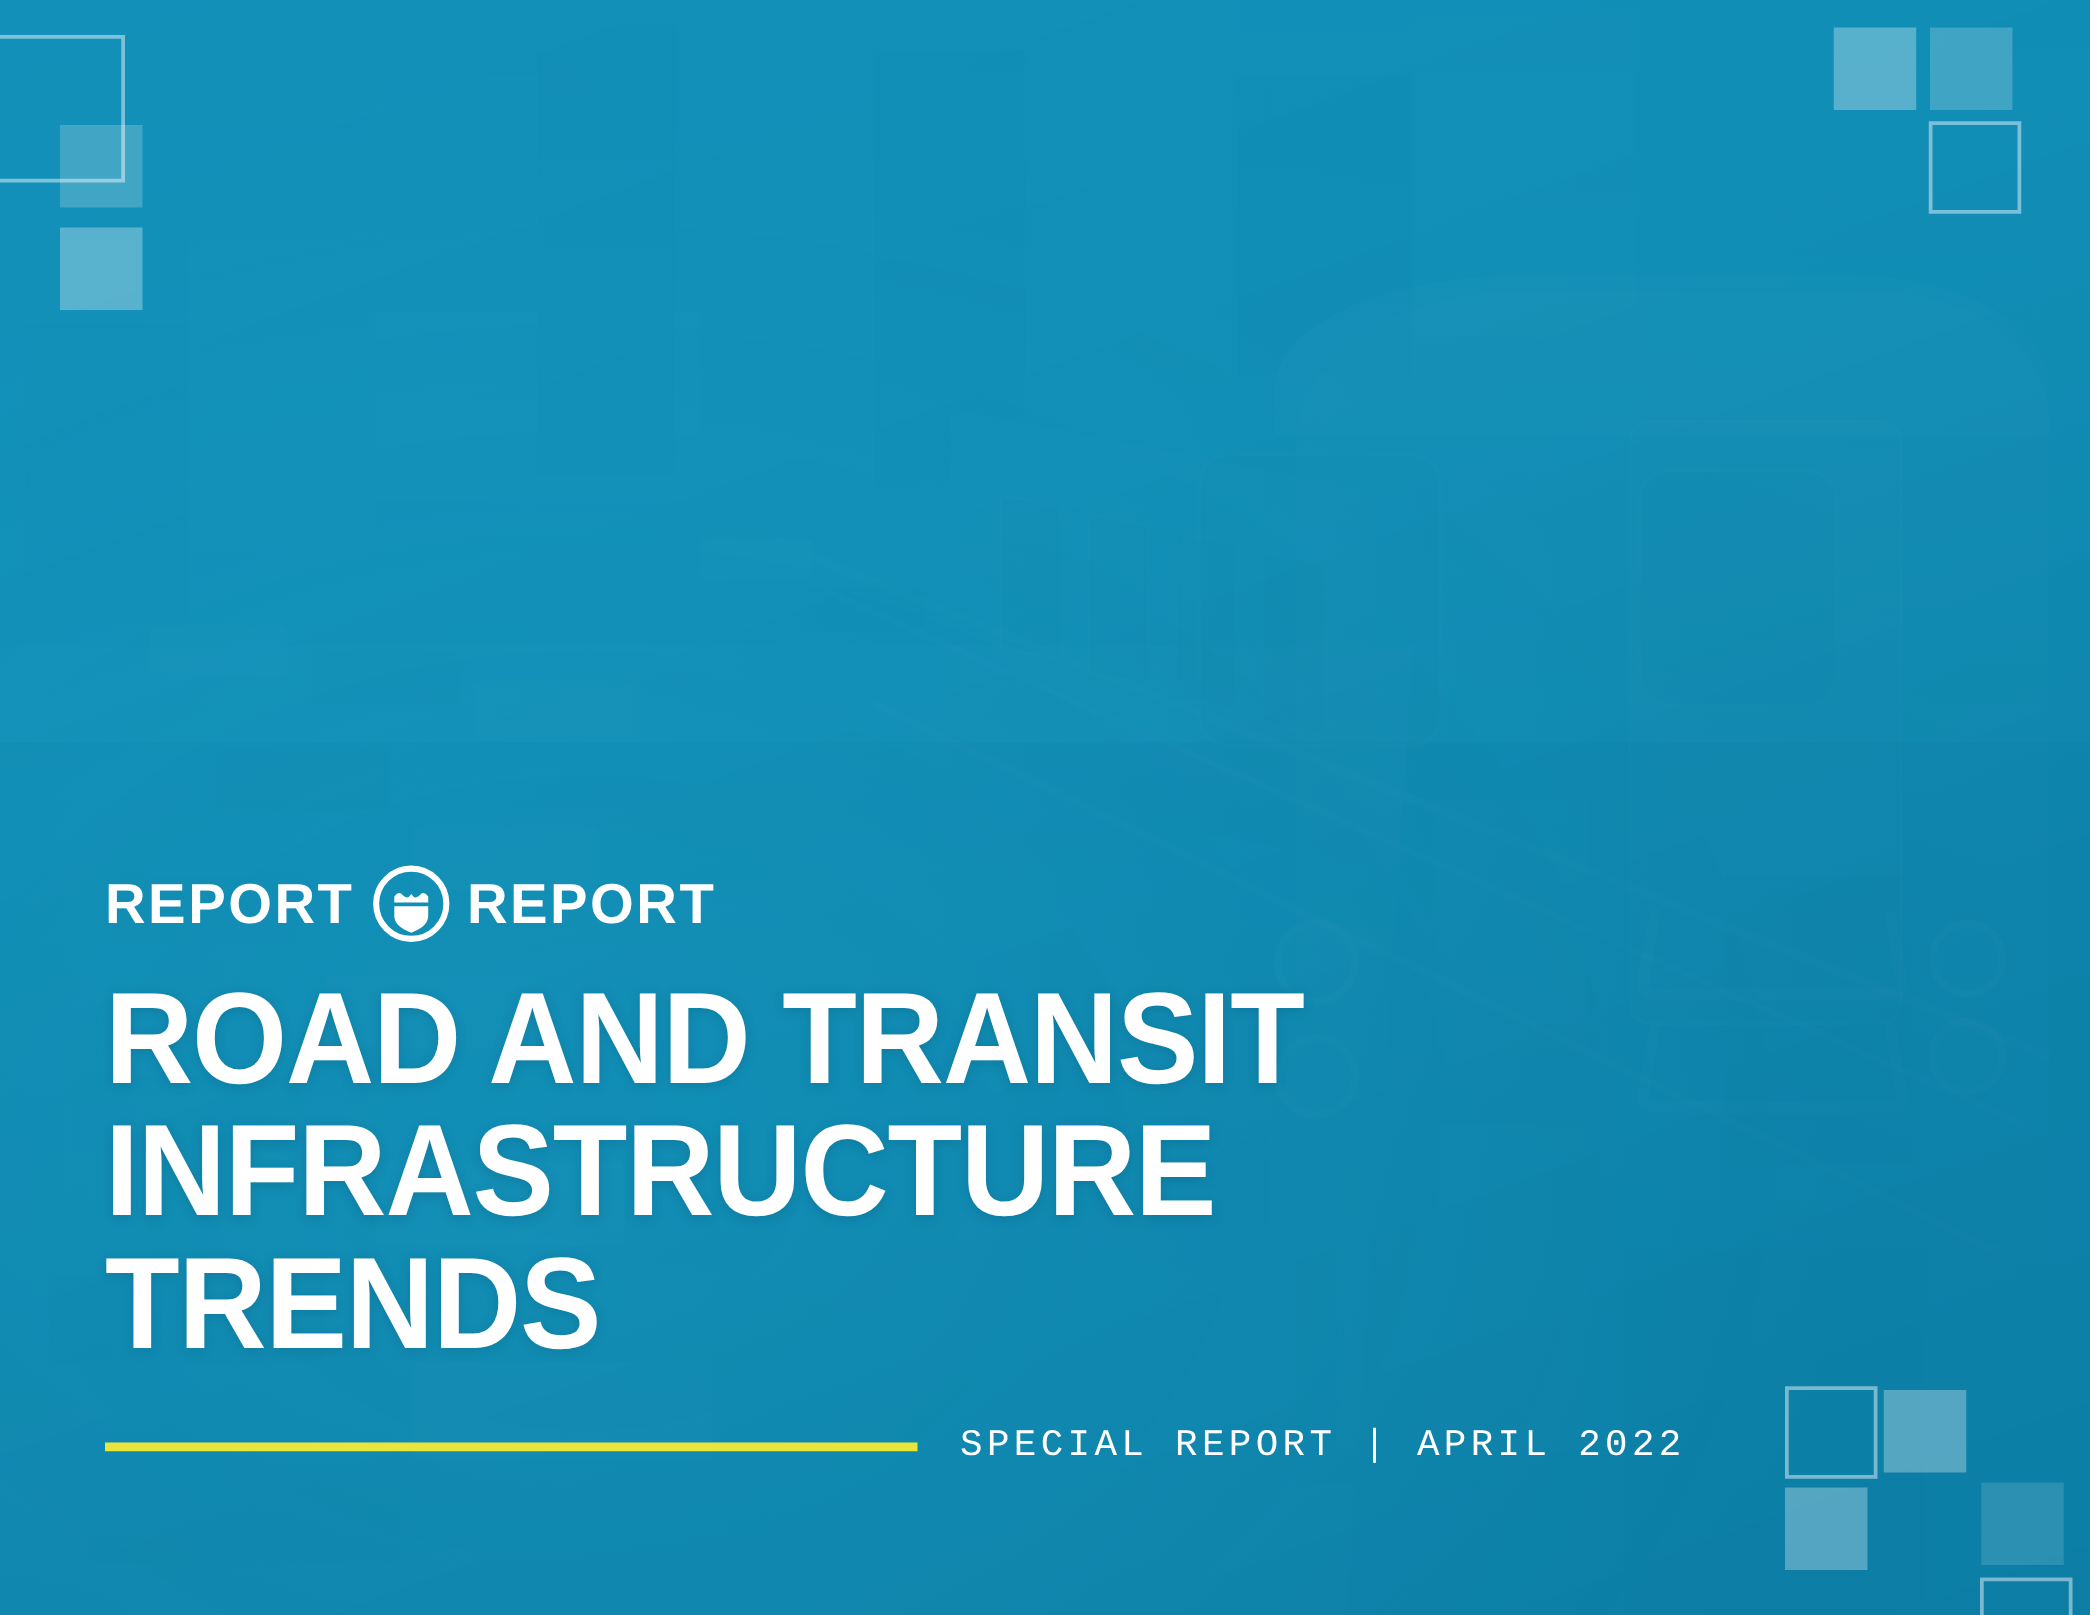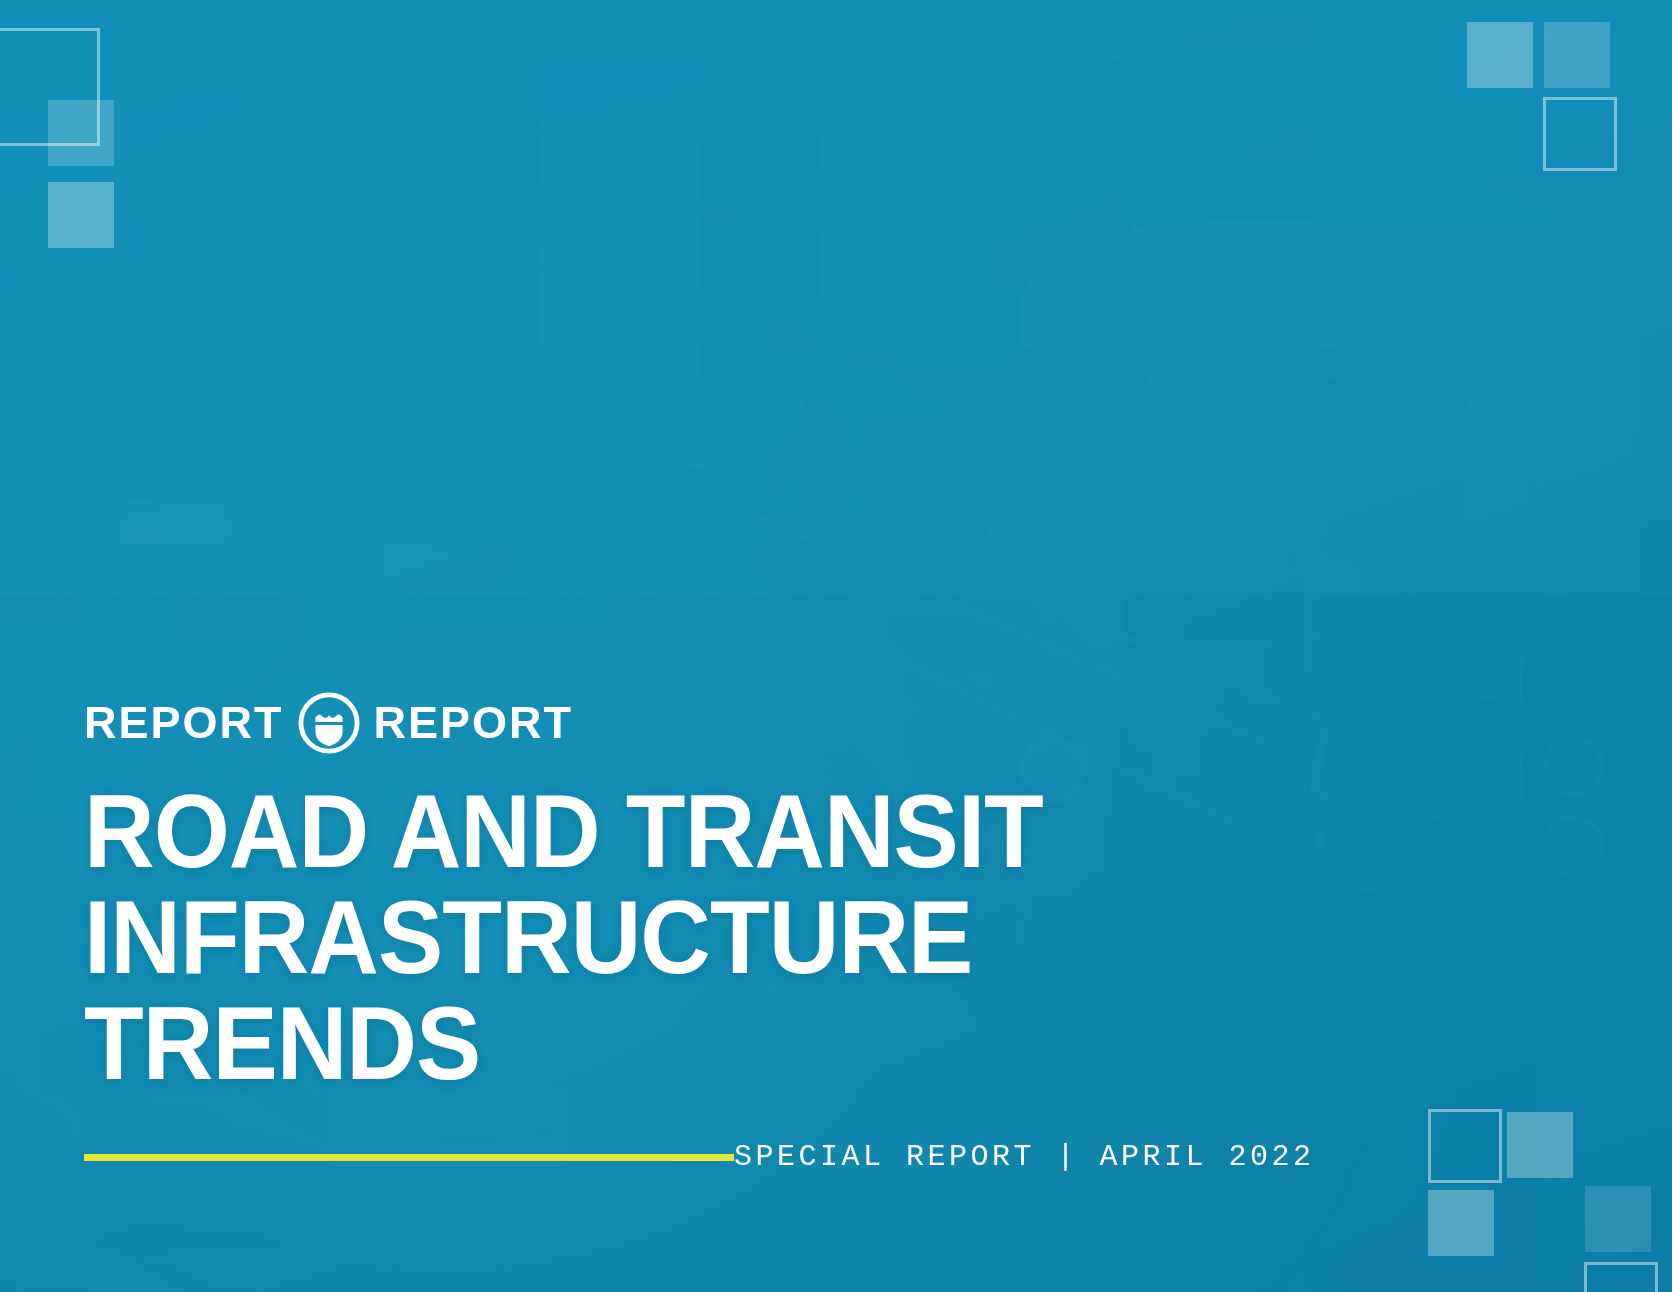--- a/index.html
+++ b/index.html
@@ -214,20 +214,21 @@
     height: 7px;
     background: #e9e53b;
     width: 650px;
     flex: 0 0 auto;
   }
   .meta {
     color: #ffffff;
     font-family: "Liberation Mono", "DejaVu Sans Mono", monospace;
     font-size: 30px;
     letter-spacing: 3.5px;
+    margin-left: 34px;
     white-space: nowrap;
   }
 </style>
 </head>
 <body>
 
 <div class="cover">
 
   <div class="photo-layer">
     <div class="sky"></div>

